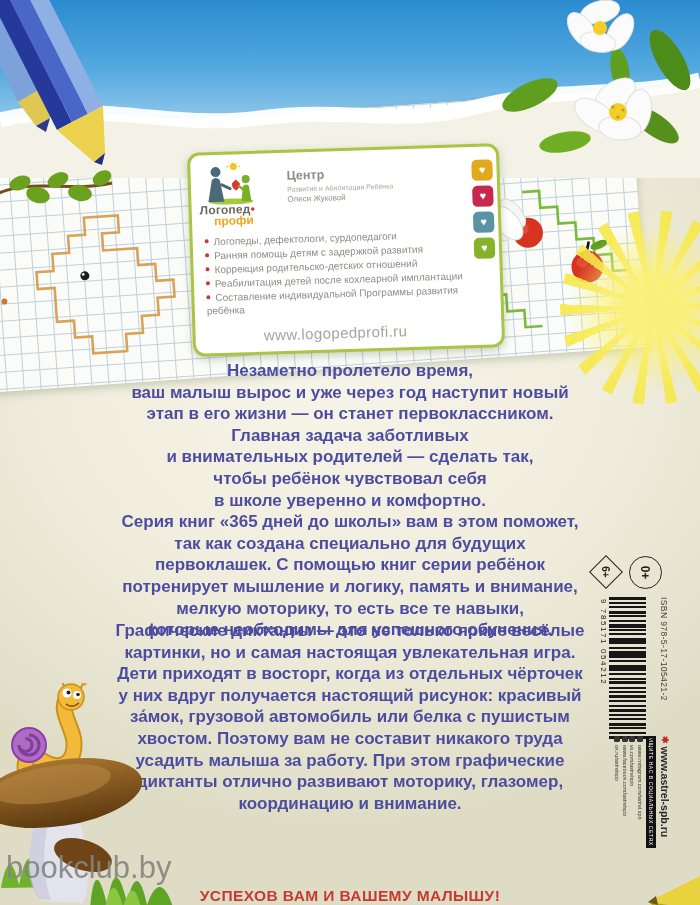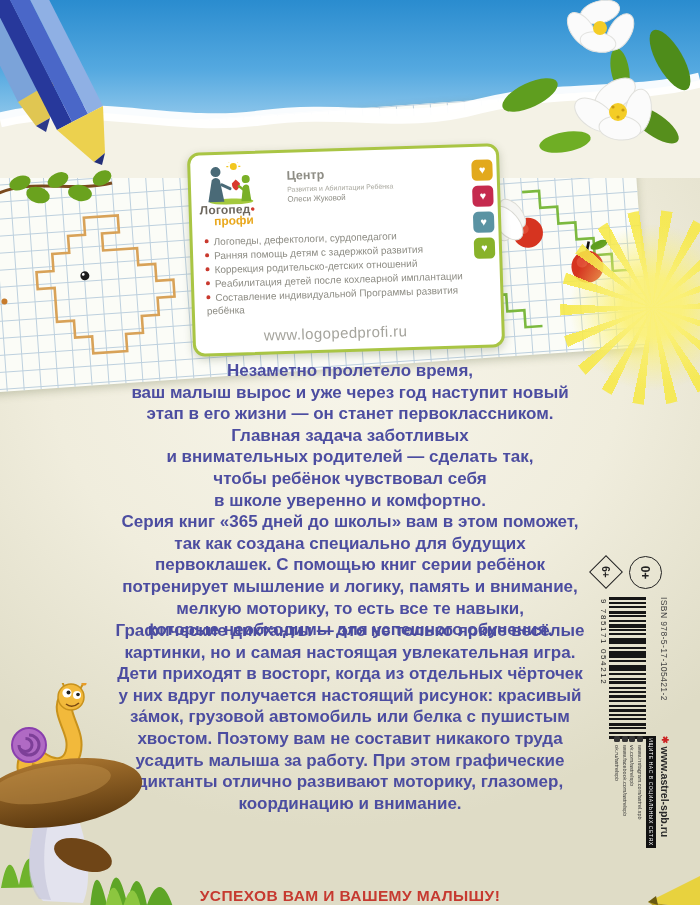--- a/index.html
+++ b/index.html
@@ -332,14 +332,15 @@
     <path d="M95,225 Q100,170 112,222 Q120,168 132,220 Q142,175 152,222 Q165,185 178,224 Z" fill="#5ea526"></path>
     <path d="M110,225 Q118,185 128,224 Q138,190 146,225 Z" fill="#8cc63f"></path>
   </svg>
 
   <svg class="abs" style="left:630px;top:850px" width="70" height="55" viewBox="0 0 70 55">
     <polygon points="72,60 72,25 18,52" fill="#e8d23e"></polygon>
     <polygon points="72,60 18,52 30,60" fill="#b89f1e"></polygon>
     <polygon points="18,52 26,46 28,55" fill="#6b5a10"></polygon>
   </svg>
 
+  <div class="abs" id="watermark">bookclub.by</div>
 
 </div>
 
 </body></html>

